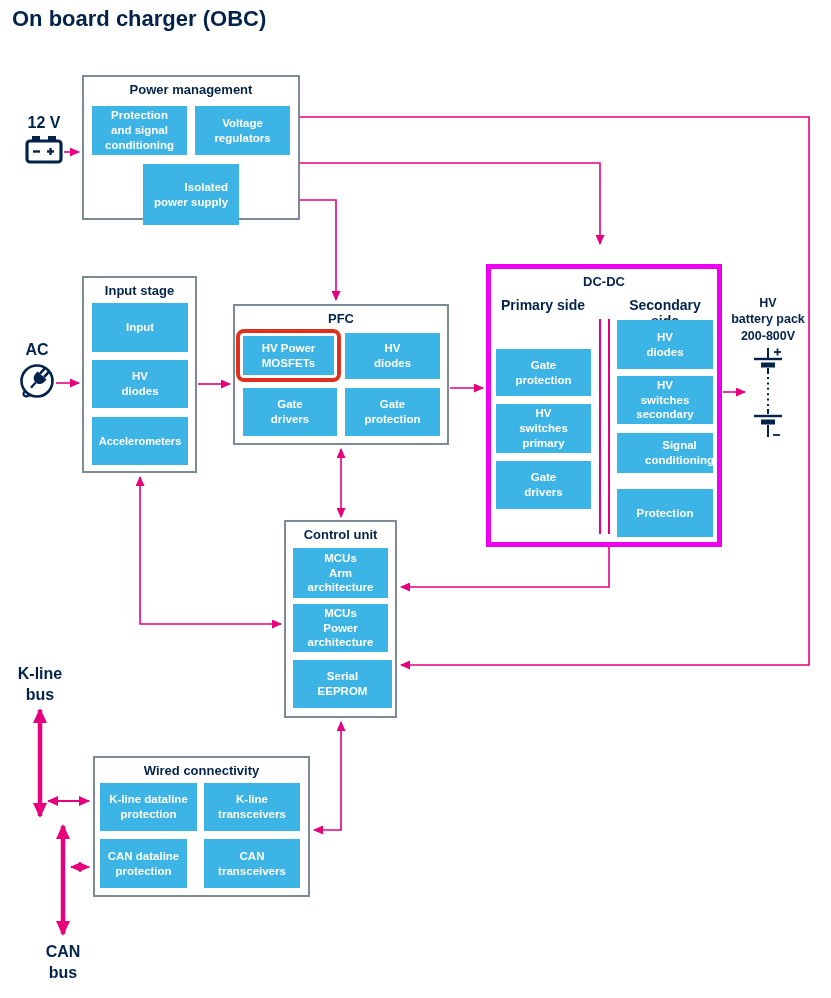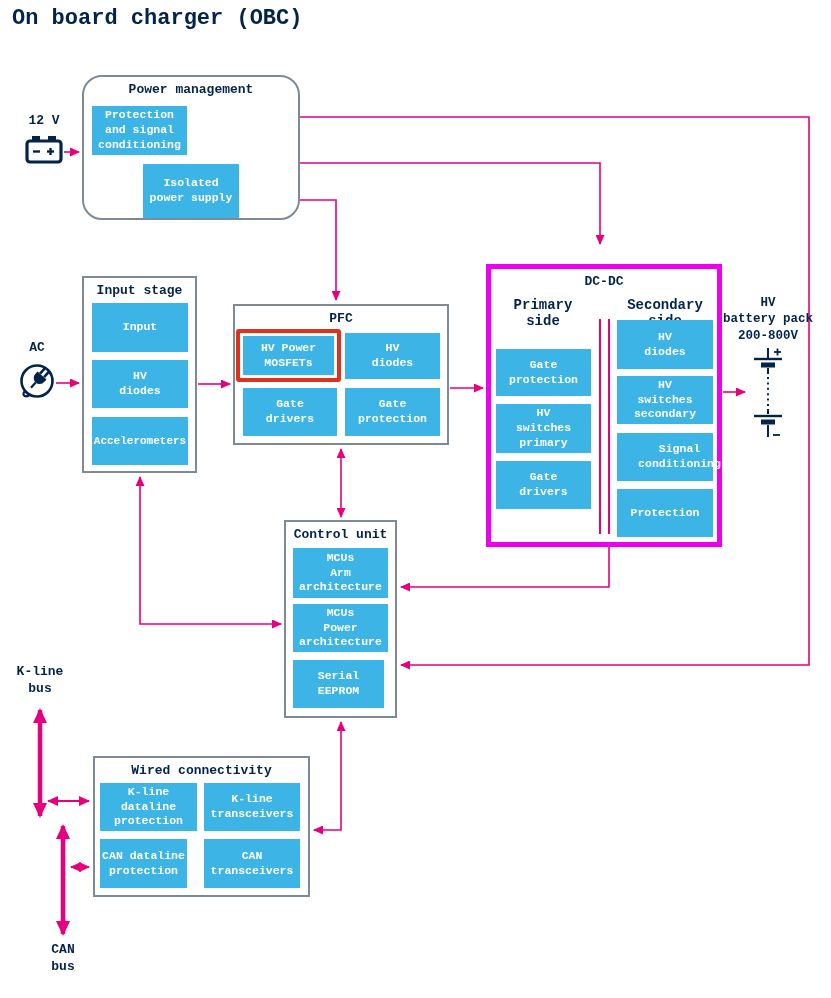--- a/index.html
+++ b/index.html
@@ -2,21 +2,21 @@
 <html style="--navy: #03234B; --blue: #3CB4E6; --pink: #E6007E; --magenta: #EE00EE; --red: #E0301E; --gray: #7E8B96;"><head>
 <meta charset="utf-8">
 <style>
   :root{
     --navy:#03234B; --blue:#3CB4E6; --pink:#E6007E;
     --magenta:#EE00EE; --red:#E0301E; --gray:#7E8B96;
   }
   html,body{margin:0;padding:0;background:#fff;}
   .canvas{
     position:relative; width:831px; height:998px; background:#fff;
-    font-family:Liberation Mono, monospace; overflow:hidden;
+    font-family:Liberation Sans, sans-serif; overflow:hidden;
   }
   .page-title{
     position:absolute; left:12px; top:6px; margin:0;
     font-size:22px; font-weight:bold; color:var(--navy,#03234B);
   }
   .wires{position:absolute; left:0; top:0; width:831px; height:998px; pointer-events:none;}
   .group{
     position:absolute; box-sizing:border-box; background:#fff;
     border:2px solid var(--gray,#7E8B96);
   }
@@ -27,25 +27,25 @@
   }
   .chip{
     position:absolute; box-sizing:border-box; background:var(--blue,#3CB4E6);
     color:#fff; font-size:11.5px; font-weight:bold; line-height:1.28;
     display:flex; align-items:center; justify-content:center; text-align:center;
     white-space:pre-line; padding:1px;
   }
   .chip.small{font-size:11px;}
   .hlred{
     position:absolute; box-sizing:border-box; border:4px solid var(--red,#E0301E);
-    border-radius:3px; padding:3px; background:#fff;
+    border-radius:8px; padding:3px; background:#fff;
   }
   .hlred .chip{position:static; width:100%; height:100%;}
   .sidelabel{
-    position:absolute; text-align:center; font-size:13px; font-weight:bold;
+    position:absolute; text-align:center; font-size:16px; font-weight:bold;
     color:var(--navy,#03234B); white-space:pre-line; line-height:1.3;
   }
   .sidelabel.sm{font-size:12.5px;}
   .colhead{
     position:absolute; text-align:center; font-size:14px; font-weight:bold;
     color:var(--navy,#03234B);
   }
   .barrier{
     position:absolute; width:2px; background:var(--pink,#E6007E);
   }
@@ -116,26 +116,28 @@
     <circle cx="21" cy="24" r="15.5" fill="none" stroke="#03234B" stroke-width="2.6"></circle>
     <g transform="rotate(42 21 24)">
       <rect x="17" y="9" width="2.6" height="7.5" fill="#03234B"></rect>
       <rect x="22.4" y="9" width="2.6" height="7.5" fill="#03234B"></rect>
       <path d="M15,16.5 h12 v3.5 a6,6 0 0 1 -12 0 z" fill="#03234B"></path>
       <line x1="21" y1="26" x2="21" y2="33" stroke="#03234B" stroke-width="2.2"></line>
     </g>
     <path d="M13.5,38 C8,42 5,36 10,33.5" fill="none" stroke="#03234B" stroke-width="2.2"></path>
   </svg>
 
-  <section class="group" style="left:82px; top:75px; width:218px; height:145px;border-radius:20px;">
+  <section class="group" style="left:82px; top:75px; width:218px; height:145px;">
     <div class="gtitle">Power management</div>
     <div class="chip" style="left:8px; top:29px; width:95px; height:49px;">Protection
 and signal
 conditioning</div>
-    <div class="chip" style="left:59px; top:87px; width:96px; height:54px;">Isolated
+    <div class="chip" style="left:111px; top:29px; width:95px; height:49px;">Voltage
+regulators</div>
+    <div class="chip" style="left:59px; top:87px; width:96px; height:61px;text-align:right;">Isolated
 power supply</div>
   </section>
 
   <section class="group" style="left:82px; top:276px; width:115px; height:197px;">
     <div class="gtitle">Input stage</div>
     <div class="chip" style="left:8px; top:25px; width:96px; height:49px;">Input</div>
     <div class="chip" style="left:8px; top:82px; width:96px; height:48px;">HV
 diodes</div>
     <div class="chip small" style="left:8px; top:139px; width:96px; height:48px;text-align:right;">Accelerometers</div>
   </section>
@@ -165,21 +167,21 @@
     <div class="chip" style="left:5px; top:135px; width:95px; height:49px;">HV
 switches
 primary</div>
     <div class="chip" style="left:5px; top:192px; width:95px; height:48px;">Gate
 drivers</div>
     <div class="chip" style="left:126px; top:51px; width:96px; height:49px;">HV
 diodes</div>
     <div class="chip" style="left:126px; top:107px; width:96px; height:48px;">HV
 switches
 secondary</div>
-    <div class="chip" style="left:126px; top:164px; width:96px; height:48px;padding-left:30px;">Signal
+    <div class="chip" style="left:126px; top:164px; width:96px; height:40px;padding-left:30px;">Signal
 conditioning</div>
     <div class="chip" style="left:126px; top:220px; width:96px; height:48px;">Protection</div>
   </section>
 
   <div class="sidelabel sm" style="left:722px; top:295px; width:92px;">HV
 battery pack
 200-800V</div>
   <svg class="icon" style="left:750px; top:346px;" width="36" height="100" viewBox="0 0 36 100">
     <g stroke="#03234B">
       <line x1="18" y1="2" x2="18" y2="12" stroke-width="2"></line>
@@ -198,21 +200,21 @@
   </svg>
 
   <section class="group" style="left:284px; top:520px; width:113px; height:198px;">
     <div class="gtitle">Control unit</div>
     <div class="chip" style="left:7px; top:26px; width:95px; height:50px;">MCUs
 Arm
 architecture</div>
     <div class="chip" style="left:7px; top:82px; width:95px; height:48px;">MCUs
 Power
 architecture</div>
-    <div class="chip" style="left:7px; top:138px; width:91px; height:48px;">Serial
+    <div class="chip" style="left:7px; top:138px; width:99px; height:48px;">Serial
 EEPROM</div>
   </section>
 
   <section class="group" style="left:93px; top:756px; width:217px; height:141px;padding-left:24px;">
     <div class="gtitle">Wired connectivity</div>
     <div class="chip" style="left:5px; top:25px; width:97px; height:48px;">K-line dataline
 protection</div>
     <div class="chip" style="left:109px; top:25px; width:96px; height:48px;">K-line
 transceivers</div>
     <div class="chip" style="left:5px; top:81px; width:87px; height:49px;">CAN dataline

